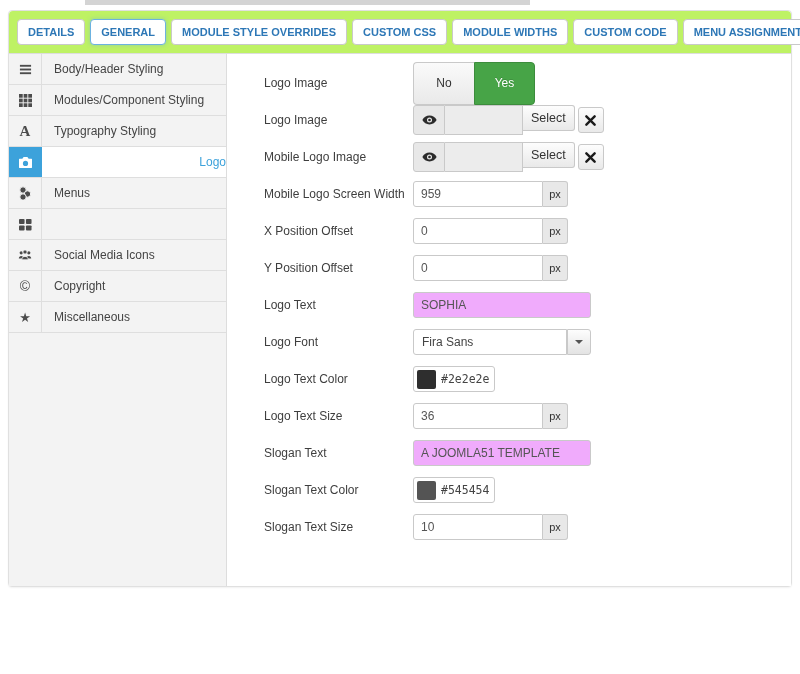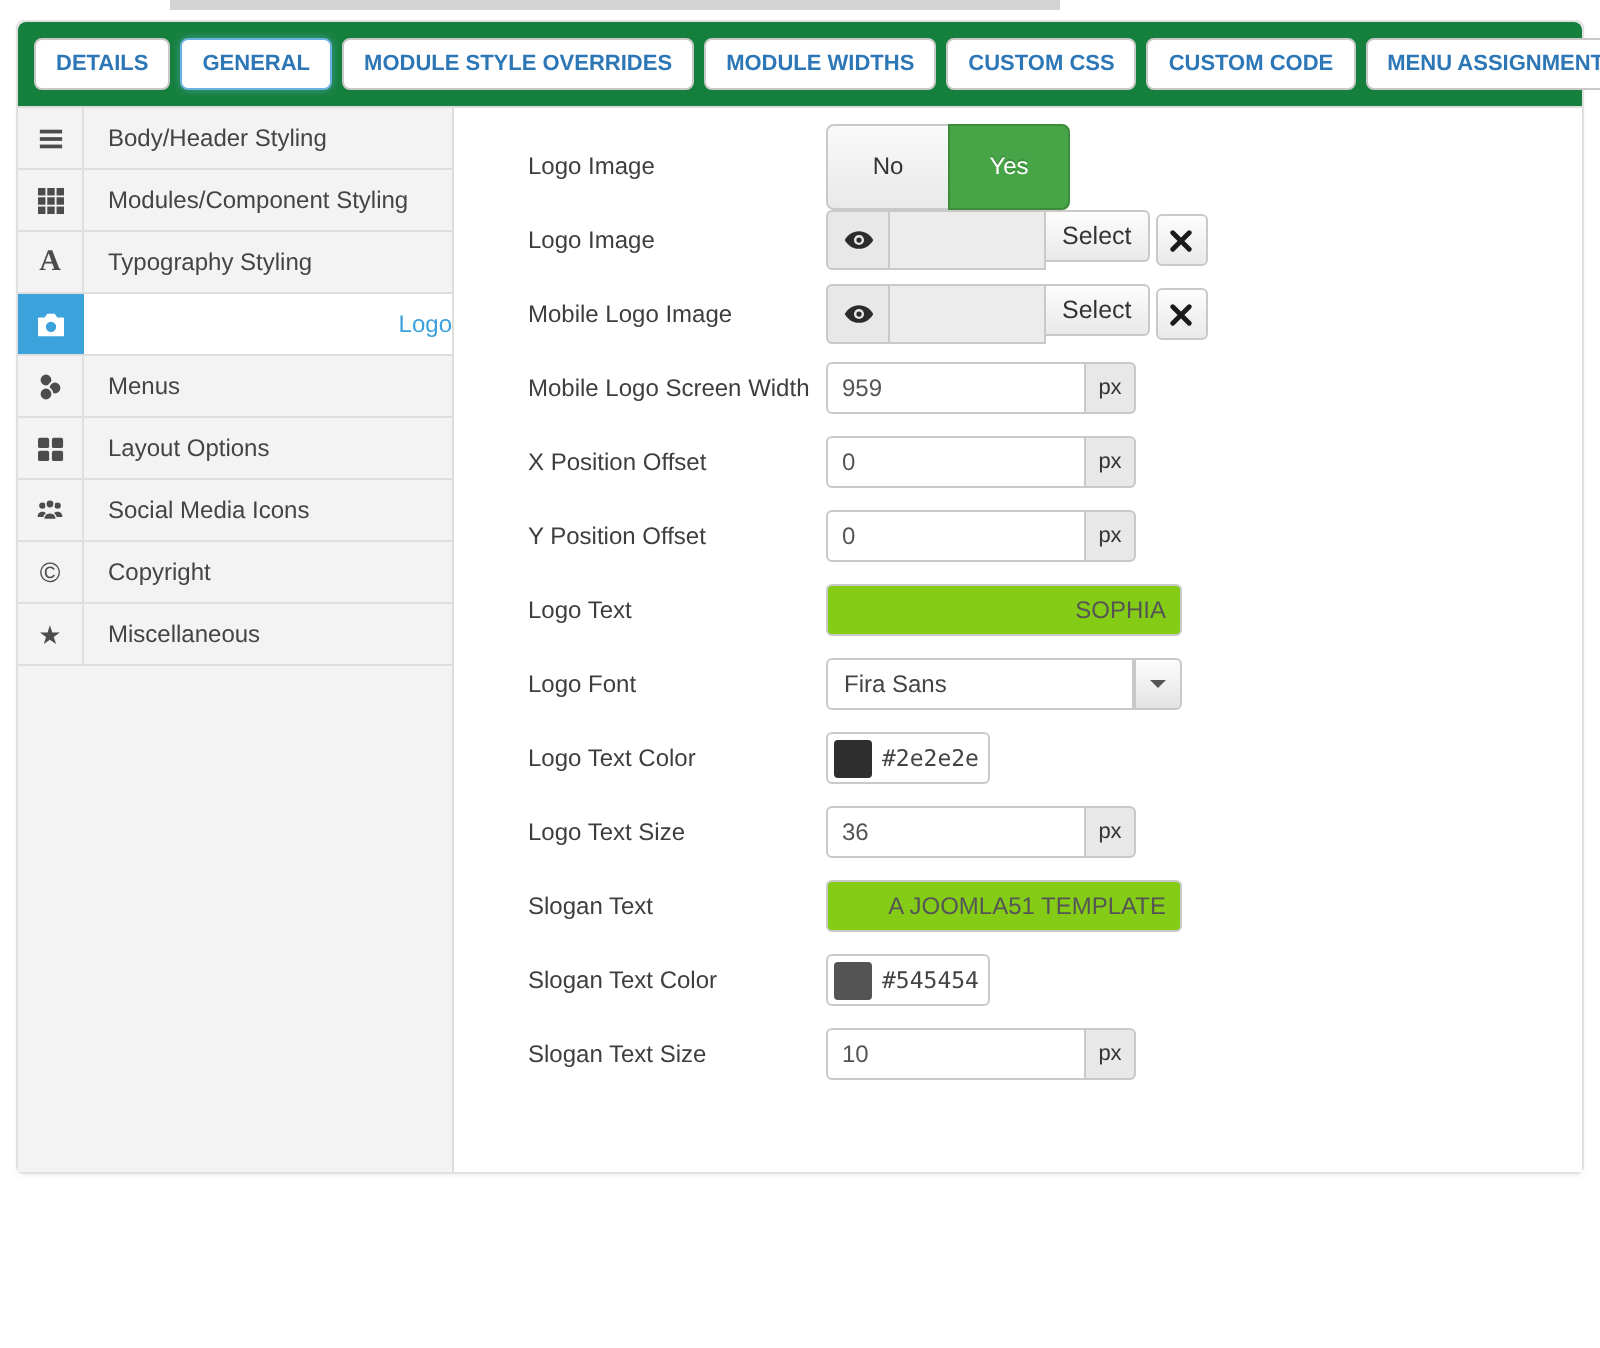--- a/index.html
+++ b/index.html
@@ -9,21 +9,21 @@
   }
   .top-strip { position:absolute; left:85px; top:0; width:445px; height:5px; background:#d4d4d4; }
 
   .panel {
     position:absolute; left:8px; top:10px; width:782px;
     background:#fff; border:1px solid #e0e0e0; border-radius:4px;
     box-shadow:0 1px 2px rgba(0,0,0,.06);
   }
   
   .tabbar {
-    background:#15803d; border-bottom:1px solid #ddd;
+    background:#bef264; border-bottom:1px solid #ddd;
     border-radius:4px 4px 0 0; padding:8px 8px; display:flex; gap:5px;
   }
   .tab {
     background:#fff; border:1px solid #c9c9c9; border-radius:4px;
     padding:6px 10px; font-size:11px; font-weight:bold; color:#2d77b6;
     font-family:inherit; cursor:pointer; white-space:nowrap; line-height:12px;
   }
   .tab.active { border-color:#6cb2e0; box-shadow:0 0 4px rgba(108,178,224,.5); }
 
   
@@ -90,21 +90,21 @@
   }
   .px-addon {
     width:25px; box-sizing:border-box; background:#e8e8e8; border:1px solid #c9c9c9; border-left:none;
     border-radius:0 3px 3px 0; font-size:11px; color:#333;
     display:flex; align-items:center; justify-content:center;
   }
 
   
   .text-input {
     width:178px; height:26px; box-sizing:border-box; border:1px solid #c9c9c9; border-radius:3px;
-    padding:0 7px; font-size:12px; color:#555; background:#84cc16;text-align:right;
+    padding:0 7px; font-size:12px; color:#555; background:#f0abfc;
   }
 
   
   .select-box { display:inline-flex; width:178px; height:26px;justify-content:center; }
   .select-text {
     flex:1; box-sizing:border-box; border:1px solid #c9c9c9; border-radius:3px 0 0 3px;
     background:#fff; font-size:12px; color:#444; display:flex; align-items:center; padding:0 8px;
   }
   .select-caret {
     width:24px; box-sizing:border-box; background:linear-gradient(#fdfdfd,#e3e3e3);
@@ -125,22 +125,22 @@
 <body>
 
 <div class="top-strip"></div>
 
 <div class="panel">
 
   <div class="tabbar">
     <button class="tab">DETAILS</button>
     <button class="tab active">GENERAL</button>
     <button class="tab">MODULE STYLE OVERRIDES</button>
+    <button class="tab">CUSTOM CSS</button>
     <button class="tab">MODULE WIDTHS</button>
-    <button class="tab">CUSTOM CSS</button>
     <button class="tab">CUSTOM CODE</button>
     <button class="tab">MENU ASSIGNMENT</button>
   </div>
 
   <div class="content">
 
     <aside class="sidebar">
 
       <div class="side-item">
         <span class="icell">
@@ -207,21 +207,20 @@
         <span class="icell">
           <svg width="13" height="13" viewBox="0 0 14 14">
               <g fill="currentColor">
                 <rect x="0" y="1" width="6" height="5.5" rx="1"></rect>
                 <rect x="7.5" y="1" width="6" height="5.5" rx="1"></rect>
                 <rect x="0" y="8" width="6" height="5.5" rx="1"></rect>
                 <rect x="7.5" y="8" width="6" height="5.5" rx="1"></rect>
               </g>
             </svg>
         </span>
-        <span class="slabel">Layout Options</span>
       </div>
 
 
       <div class="side-item">
         <span class="icell">
           <svg width="14" height="14" viewBox="0 0 14 14">
               <g fill="currentColor">
                 <circle cx="3.2" cy="4.8" r="1.6"></circle>
                 <path d="M0.8 10.5 c0-1.7 1.1-2.6 2.4-2.6 s2.4 0.9 2.4 2.6 z"></path>
                 <circle cx="10.8" cy="4.8" r="1.6"></circle>

